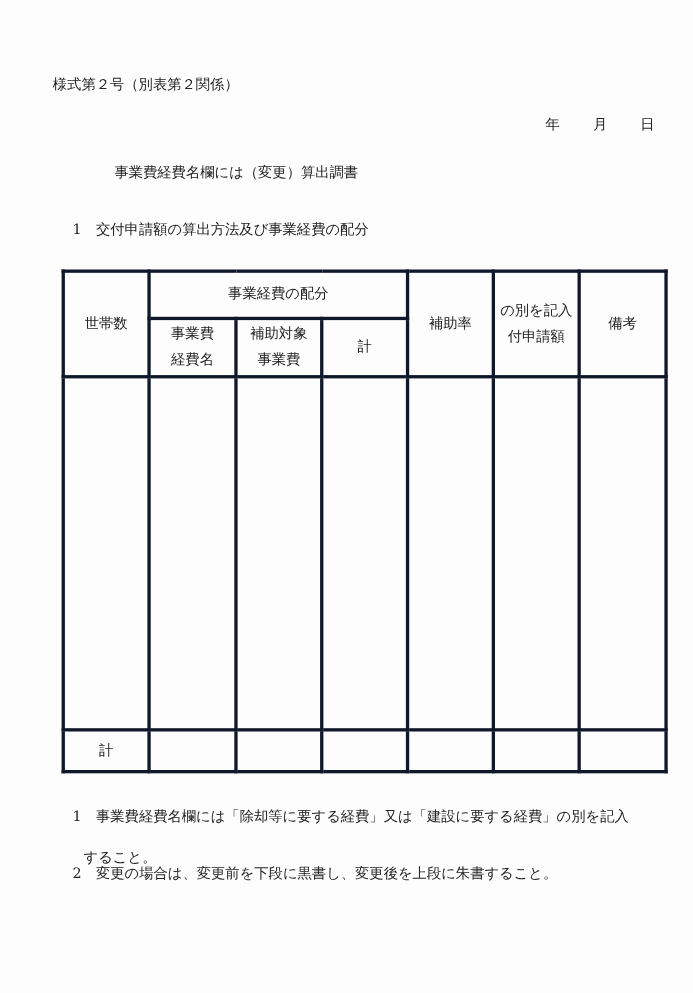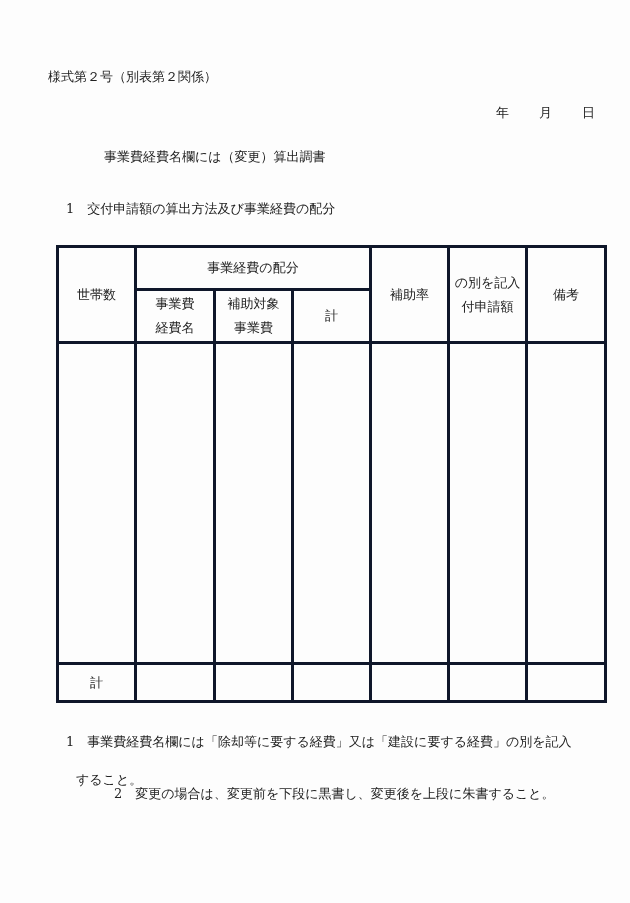--- a/index.html
+++ b/index.html
@@ -14,21 +14,21 @@
   #title { left:104px; top:148px; }
   #section { left:66px; top:200px; }
   table {
     position:absolute; left:56px; top:245px; width:548px; height:455px;
     border-collapse:collapse; table-layout:fixed; border:1.5px solid #333;
   }
   td { border:3px solid #0f172a; text-align:center; vertical-align:middle; padding:0; line-height:24px; font-size:13px; }
   .notes { left:66px; font-size:13px;text-align:center; }
   #note1 { top:733px; }
   #note1b { top:759px; left:76px;margin-top:12px; }
-  #note2 { top:785px;margin-left:48px; }
+  #note2 { top:785px; }
 </style>
 </head>
 <body>
 
 <div class="abs" id="form-no">様式第２号（別表第２関係）</div>
 
 <div class="abs" id="date">
   <span>年</span><span style="width:30px"></span><span>月</span><span style="width:30px"></span><span>日</span>
 </div>
 

